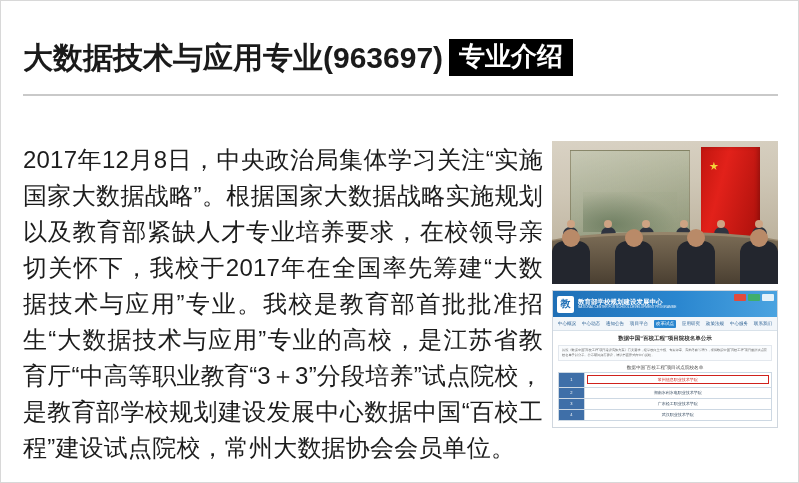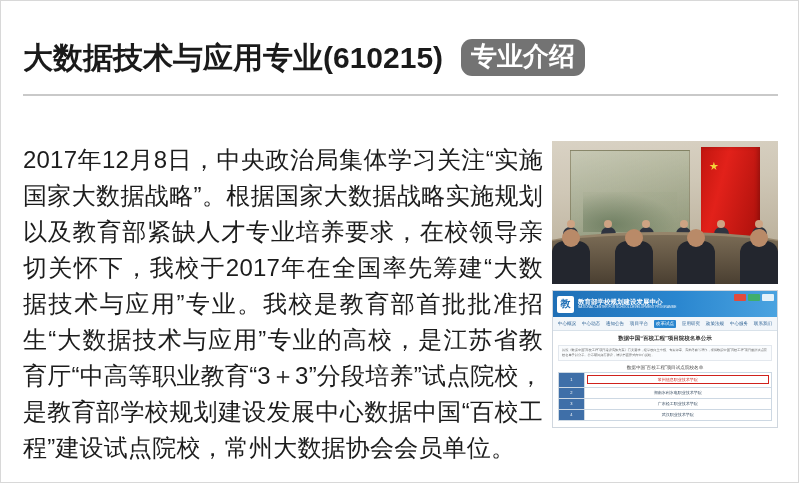--- a/index.html
+++ b/index.html
@@ -33,29 +33,28 @@
   }
   .title-main {
     font-size: 30px;
     font-weight: bold;
     color: #1a1a1a;
     letter-spacing: 0px;
     white-space: nowrap;
     line-height: 1;
   }
   .title-badge {
-    margin-left: 18px;
-    background: #737373;
+    margin-left: 6px;
+    background: #000000;
     color: #ffffff;
     font-size: 26px;
     font-weight: bold;
     padding: 4px 10px 7px 10px;
     line-height: 1;
     white-space: nowrap;
-    border-radius: 11px;
   }
   .title-rule {
     position: absolute;
     left: 22px;
     top: 93px;
     width: 755px;
     height: 2px;
     background: #c9c9c9;
   }
 
@@ -325,21 +324,21 @@
     padding: 1px 2px;
     color: #cf2a22;
   }
 </style>
 </head>
 <body>
 
 <div class="slide">
 
   <div class="title-row">
-    <div class="title-main">大数据技术与应用专业(610215)</div>
+    <div class="title-main">大数据技术与应用专业(963697)</div>
     <div class="title-badge">专业介绍</div>
   </div>
   <div class="title-rule"></div>
 
   <div class="body-text">2017年12月8日，中央政治局集体学习关注“实施国家大数据战略”。根据国家大数据战略实施规划以及教育部紧缺人才专业培养要求，在校领导亲切关怀下，我校于2017年在全国率先筹建“大数据技术与应用”专业。我校是教育部首批批准招生“大数据技术与应用”专业的高校，是江苏省教育厅“中高等职业教育“3＋3”分段培养”试点院校，是教育部学校规划建设发展中心数据中国“百校工程”建设试点院校，常州大数据协会会员单位。</div>
 
   <div class="img-col">
 
     <div class="photo">
       <div class="wall"></div>

